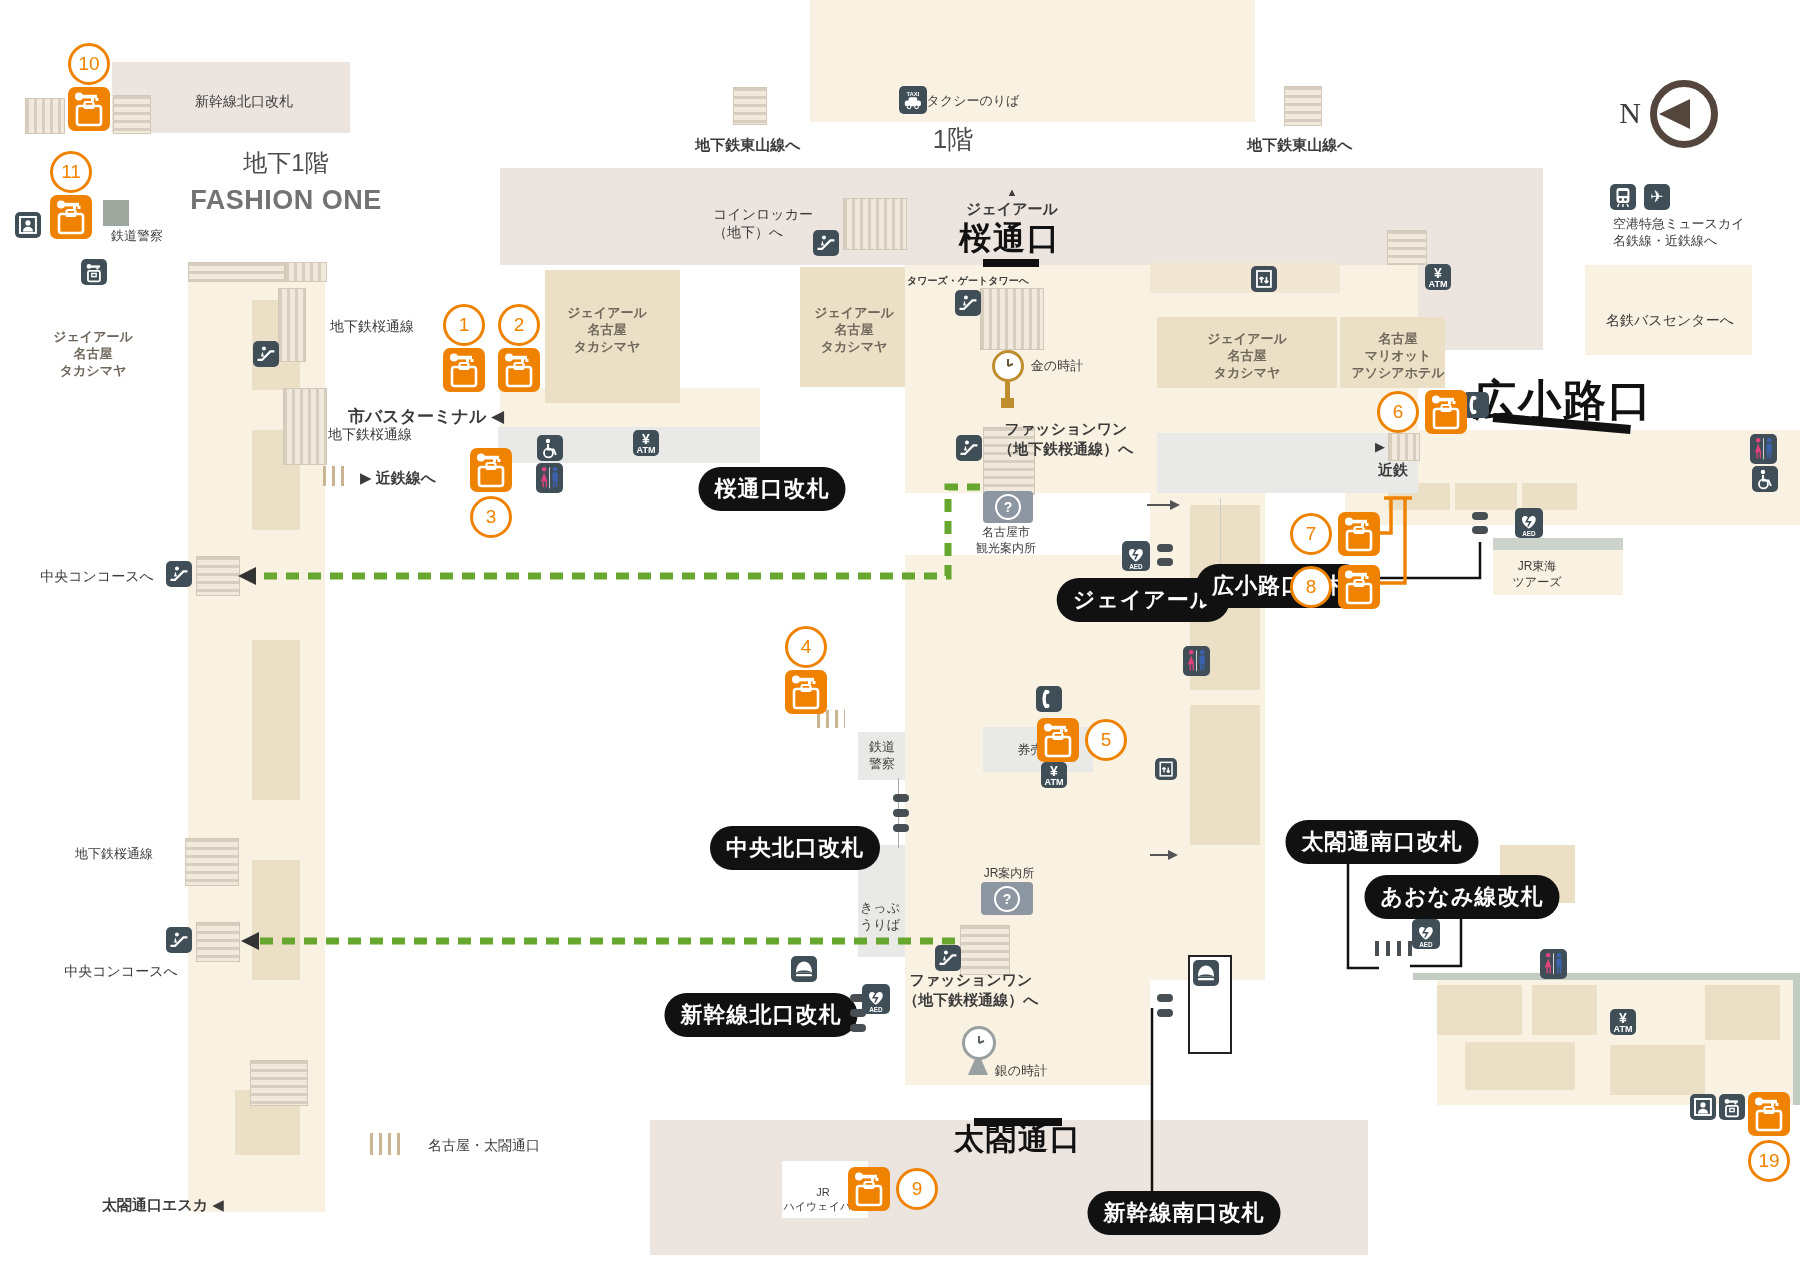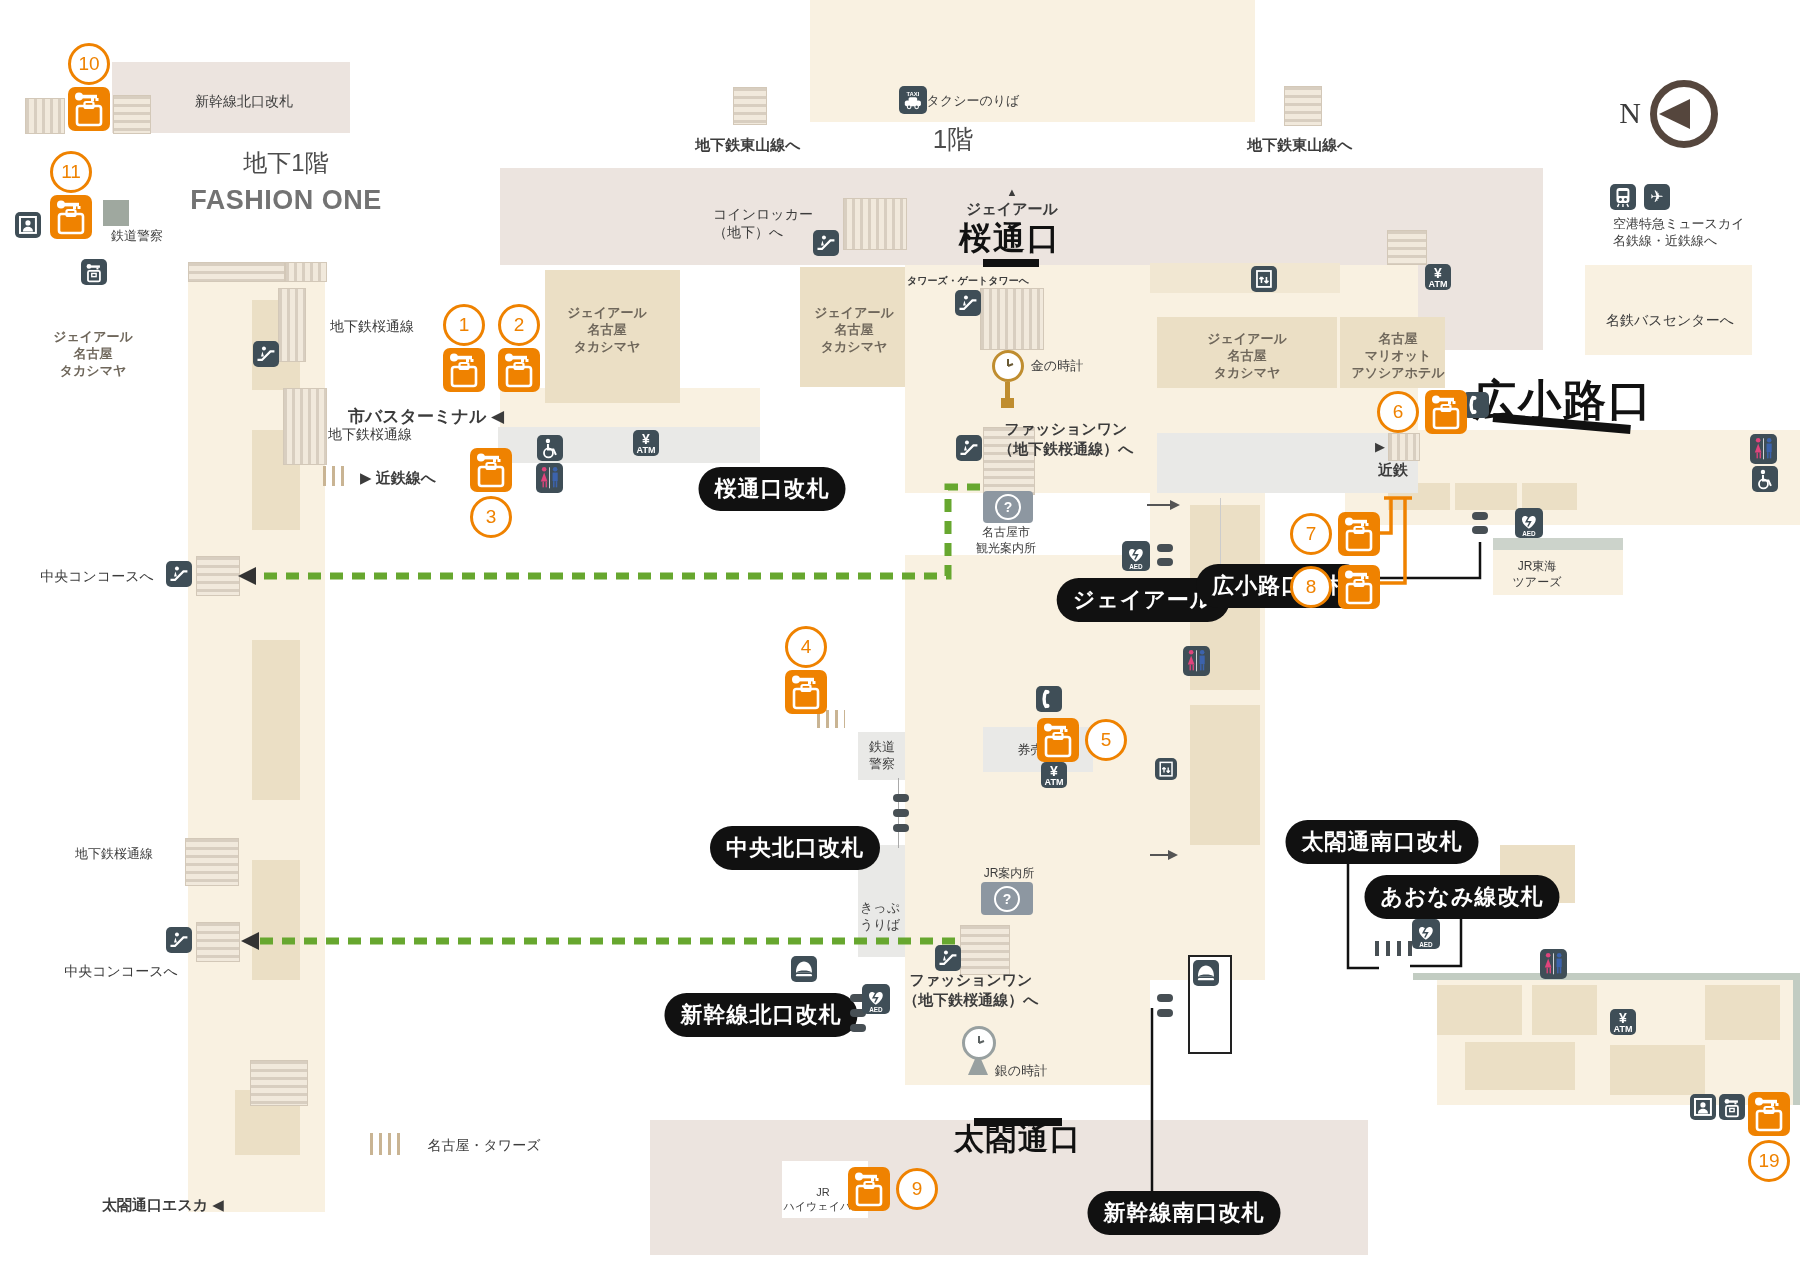--- a/index.html
+++ b/index.html
@@ -175,21 +175,21 @@
       <div class="lbl shop b" style="left: 93px; top: 354px; font-size: 13px;">ジェイアール
 名古屋
 タカシマヤ</div>
       <div class="lbl" style="left: 372px; top: 326px; font-size: 14px;">地下鉄桜通線</div>
       <div class="lbl" style="left: 370px; top: 434px; font-size: 14px;">地下鉄桜通線</div>
       <div class="lbl b" style="left: 426px; top: 417px; font-size: 17px;">市バスターミナル ◀</div>
       <div class="lbl b" style="left: 398px; top: 478px; font-size: 15px;">▶ 近鉄線へ</div>
       <div class="lbl" style="left: 97px; top: 576px; font-size: 14px;">中央コンコースへ</div>
       <div class="lbl" style="left: 121px; top: 971px; font-size: 14px;">中央コンコースへ</div>
       <div class="lbl" style="left: 114px; top: 854px; font-size: 13px;">地下鉄桜通線</div>
-      <div class="lbl" style="left: 484px; top: 1145px; font-size: 14px;">名古屋・タワーズ</div>
+      <div class="lbl" style="left: 484px; top: 1145px; font-size: 14px;">名古屋・太閤通口</div>
       <div class="lbl b" style="left: 163px; top: 1205px; font-size: 15px;">太閤通口エスカ ◀</div>
       <div class="lbl b" style="left: 748px; top: 145px; font-size: 15px;">地下鉄東山線へ</div>
       <div class="lbl al" style="left: 713px; top: 223px; font-size: 14px;">コインロッカー
 （地下）へ</div>
       <div class="lbl" style="left: 973px; top: 101px; font-size: 13px;">タクシーのりば</div>
       <div class="lbl dim" style="left: 953px; top: 140px; font-size: 26px;">1階</div>
       <div class="lbl" style="left: 1012px; top: 192px; font-size: 11px;">▲</div>
       <div class="lbl b" style="left: 1012px; top: 209px; font-size: 15px;">ジェイアール</div>
       <div class="lbl exit" style="left: 1010px; top: 241px; font-size: 32px;">桜通口</div>
       <div class="lbl b" style="left: 952px; top: 280px; font-size: 10px; margin-left: 16px;">タワーズ・ゲートタワーへ</div>

